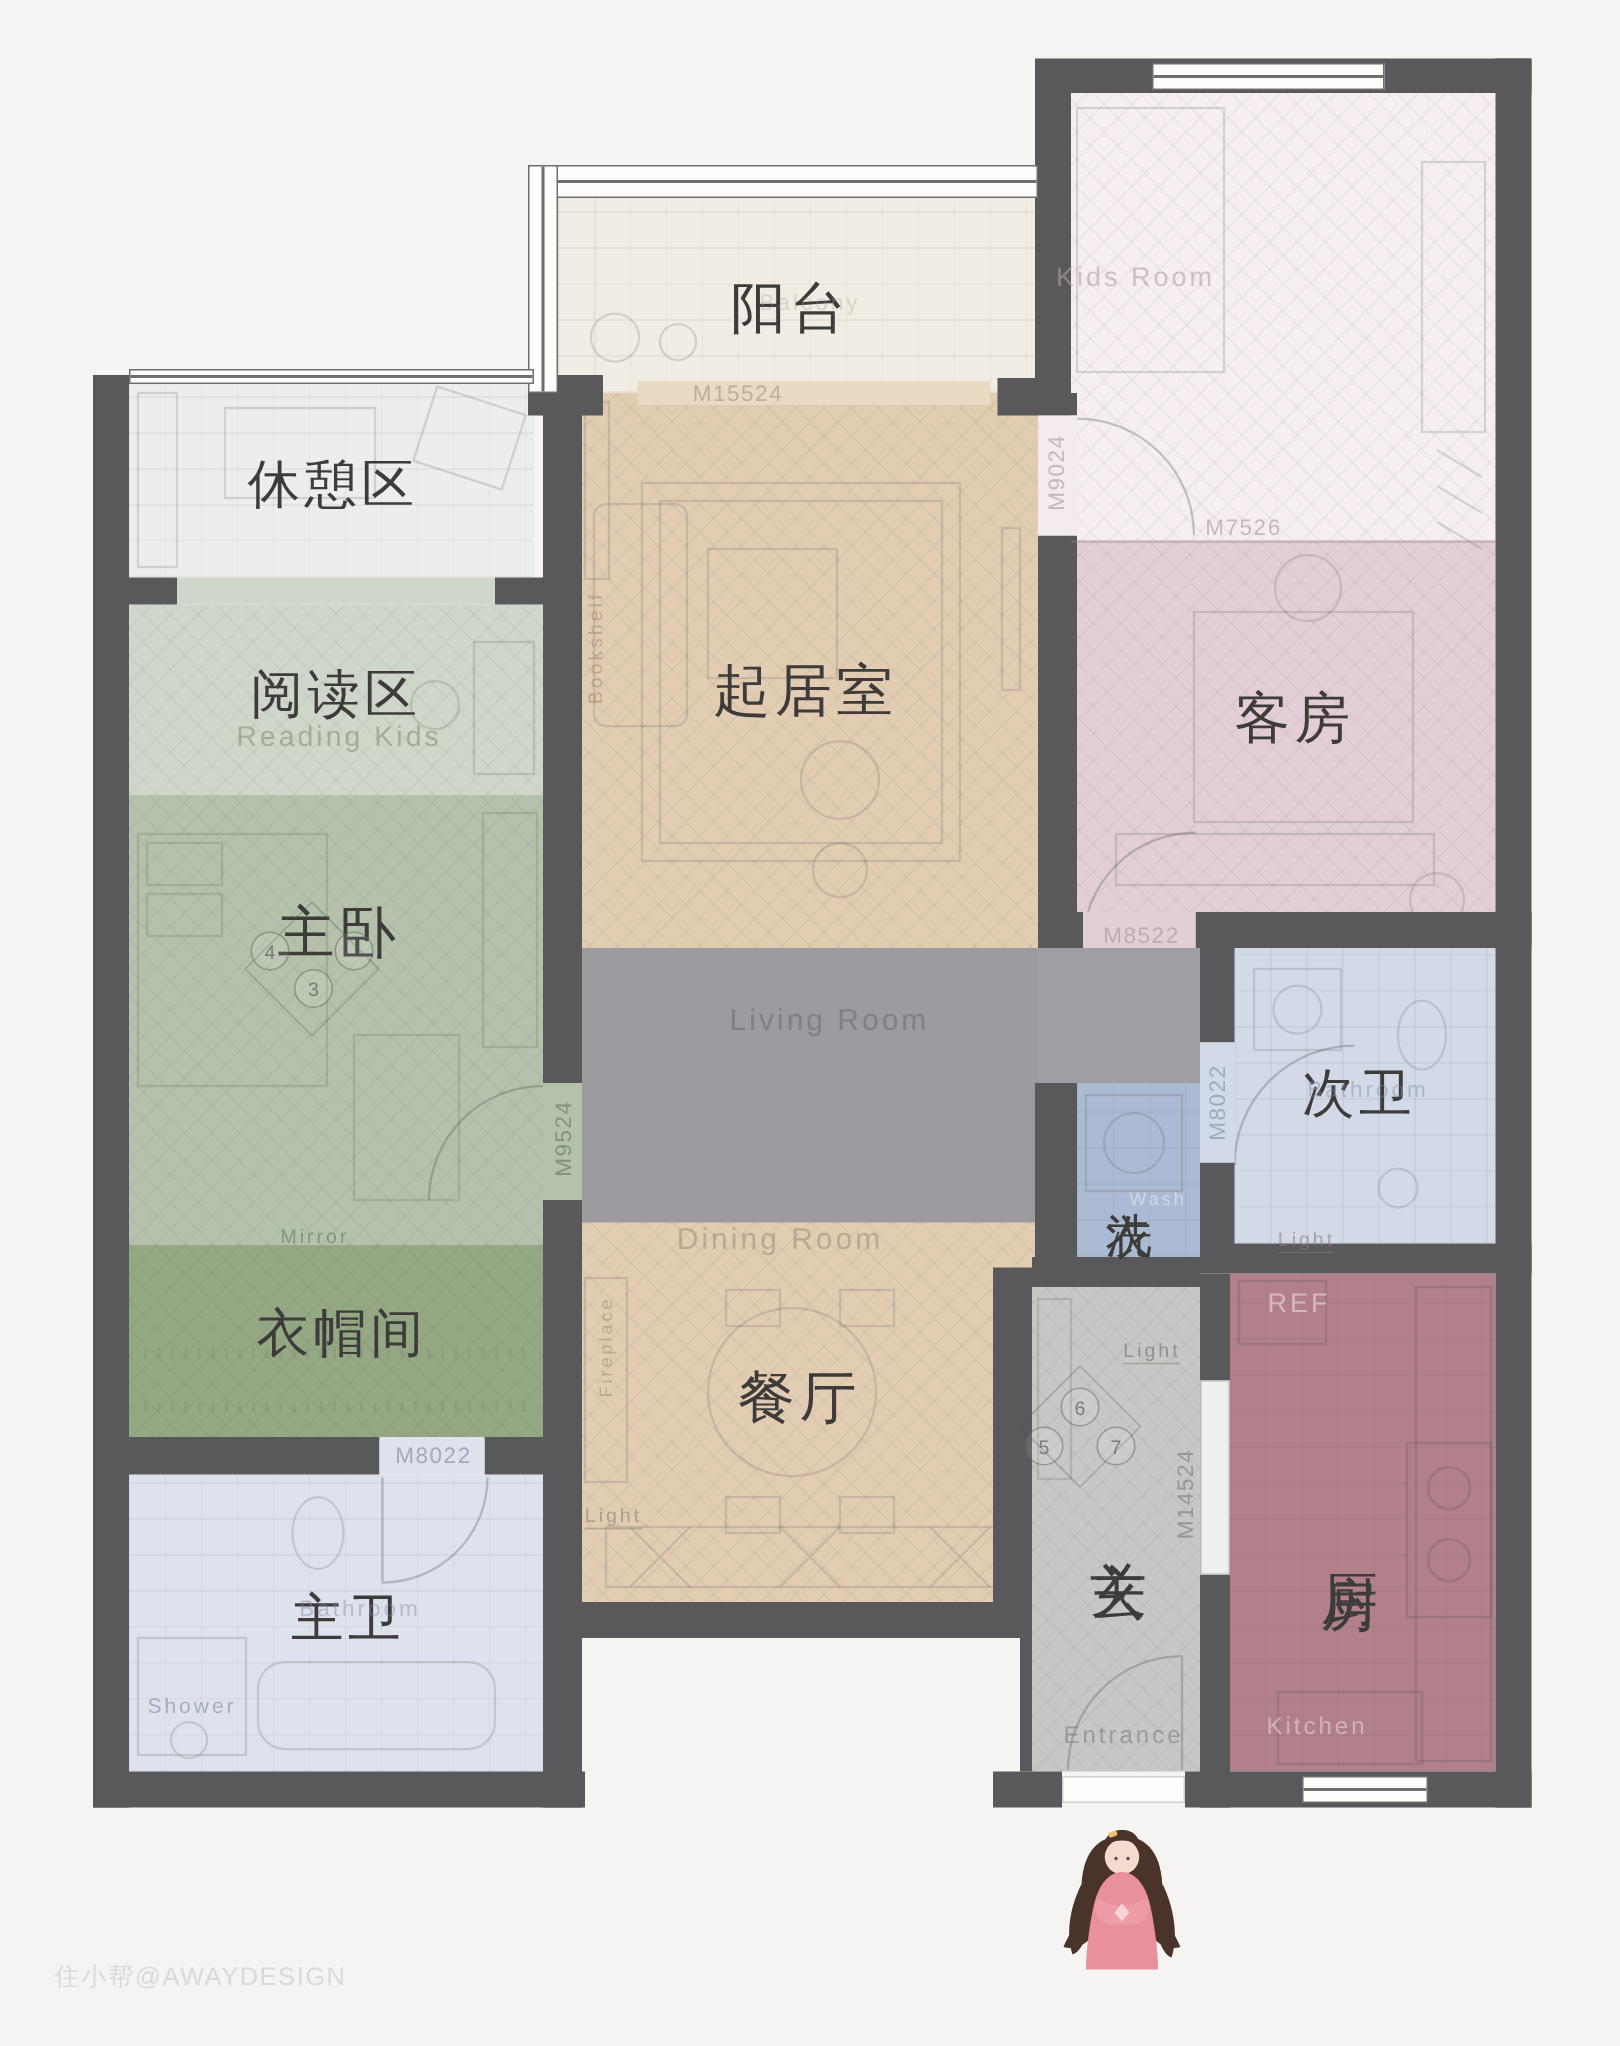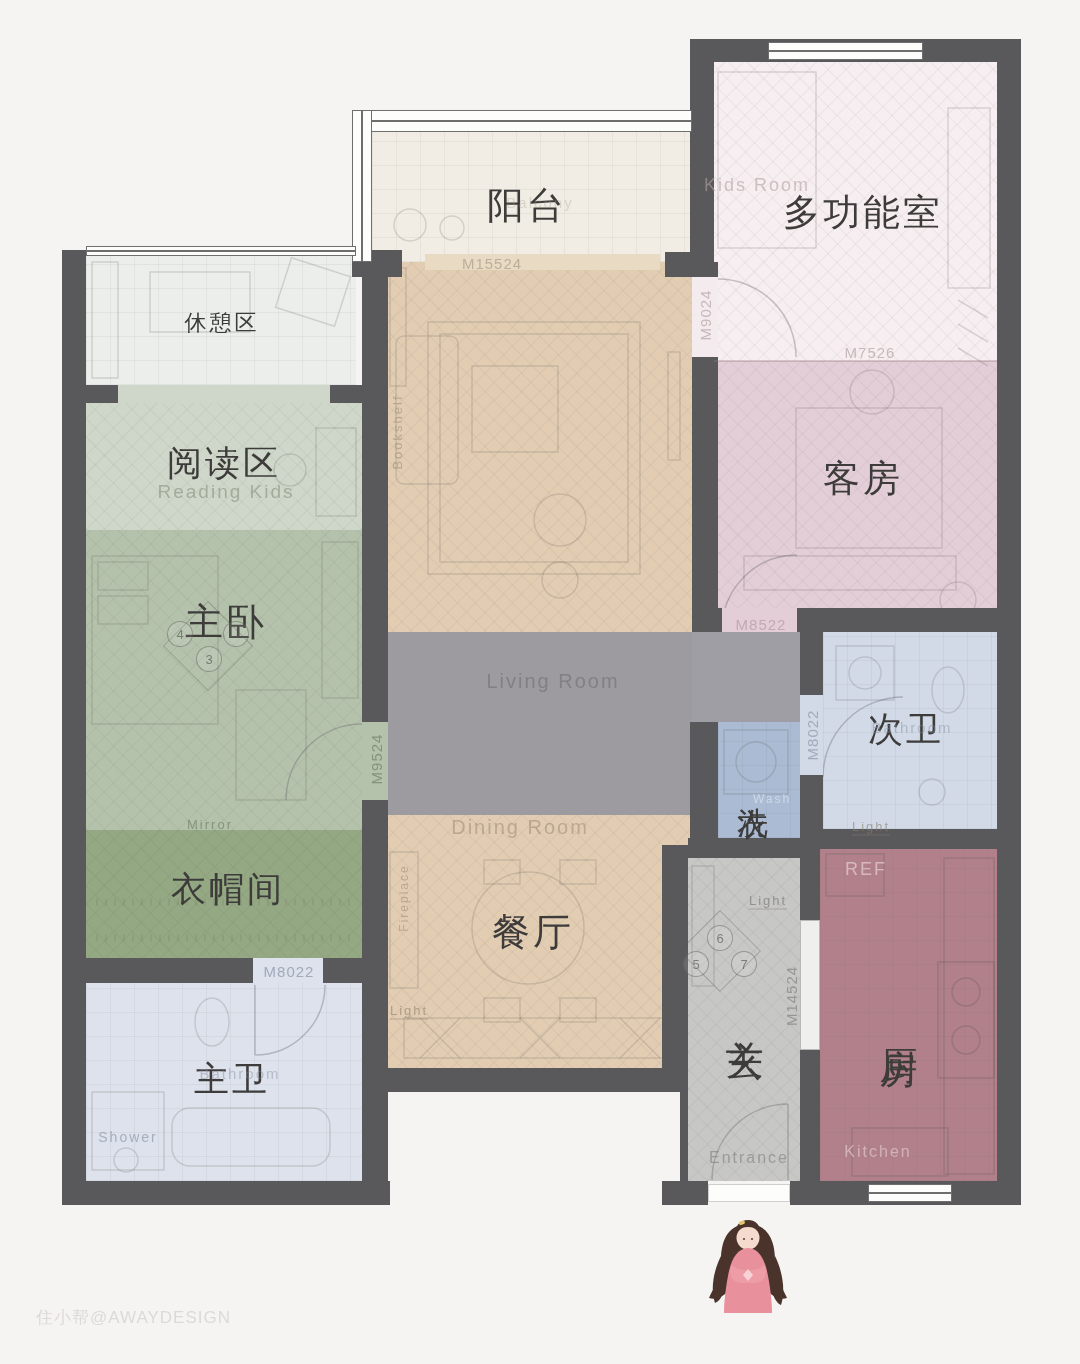--- a/index.html
+++ b/index.html
@@ -178,28 +178,28 @@
   <div class="gap" style="left: 118px; top: 385px; width: 212px; height: 18px; background-color: rgb(207, 215, 202);"></div>
   <div class="thinline" style="left:714px;top:360px;width:283px;height:1.5px"></div>
 
   <div class="win h" style="left:352px;top:110px;width:340px;height:22px"></div>
   <div class="win v" style="left:352px;top:110px;width:20px;height:152px"></div>
   <div class="win h" style="left:768px;top:42px;width:155px;height:18px"></div>
   <div class="win h" style="left:868px;top:1184px;width:84px;height:18px"></div>
   <div class="win h" style="left:86px;top:246px;width:270px;height:10px"></div>
   <div class="gap" style="left:708px;top:1184px;width:82px;height:18px;background:#fdfdfc;border:1px solid #cfcfce;box-sizing:border-box"></div>
 
-  <div class="lbl" style="left:222px;top:323px;font-size:22px">休憩区</div>
+  <div class="lbl" style="left:222px;top:323px;font-size:35px">休憩区</div>
   <div class="lbl" style="left:224px;top:463px;font-size:35px">阅读区</div>
   <div class="lbl" style="left:226px;top:622px;font-size:38px">主卧</div>
   <div class="lbl" style="left:228px;top:889px;font-size:35px">衣帽间</div>
   <div class="lbl" style="left:232px;top:1079px;font-size:35px">主卫</div>
   <div class="lbl" style="left:527px;top:206px;font-size:37px">阳台</div>
+  <div class="lbl" style="left:537px;top:461px;font-size:38px">起居室</div>
   <div class="lbl" style="left:533px;top:932px;font-size:38px">餐厅</div>
-  <div class="lbl" style="left:863px;top:213px;font-size:37px">多功能室</div>
   <div class="lbl" style="left:863px;top:479px;font-size:37px">客房</div>
   <div class="lbl" style="left:906px;top:729px;font-size:35px">次卫</div>
   <div class="lbl vzh" style="left:752px;top:783px;font-size:31px">洗衣</div>
   <div class="lbl vzh" style="left:744px;top:1010px;font-size:38px">玄关</div>
   <div class="lbl vzh" style="left:898px;top:1018px;font-size:38px">厨房</div>
 
   <div class="en" style="left:540px;top:202px;font-size:15px;color:rgba(160,150,135,.30)">Balcony</div>
   <div class="en" style="left:226px;top:492px;font-size:19px;color:rgba(128,138,118,.55)">Reading Kids</div>
   <div class="en" style="left:553px;top:681px;font-size:20px;color:rgba(70,70,78,.32)">Living Room</div>
   <div class="en" style="left:520px;top:827px;font-size:20px;color:rgba(150,132,112,.50)">Dining Room</div>
@@ -213,21 +213,21 @@
   <div class="en" style="left:866px;top:869px;font-size:18px;color:rgba(238,222,222,.60)">REF</div>
   <div class="en" style="left:210px;top:824px;font-size:13px;color:rgba(88,104,82,.50)">Mirror</div>
   <div class="en rot" style="left:397px;top:432px;font-size:13px;color:rgba(150,132,108,.50)">Bookshelf</div>
   <div class="en rot" style="left:404px;top:898px;font-size:12px;color:rgba(150,132,108,.50)">Fireplace</div>
   <div class="en uline" style="left:871px;top:827px;font-size:13px;color:rgba(140,125,108,.60)">Light</div>
   <div class="en uline" style="left:768px;top:901px;font-size:13px;color:rgba(110,110,108,.60)">Light</div>
   <div class="en uline" style="left:409px;top:1011px;font-size:13px;color:rgba(140,125,108,.60)">Light</div>
 
   <div class="code" style="left:492px;top:263px;color:rgba(160,145,125,.60)">M15524</div>
   <div class="code rot" style="left:705px;top:315px;color:rgba(170,150,150,.60)">M9024</div>
-  <div class="code" style="left:870px;top:352px;color:rgba(170,150,150,.60)">M7526</div>
+  <div class="code" style="left:829px;top:352px;color:rgba(170,150,150,.60)">M7526</div>
   <div class="code" style="left:761px;top:624px;color:rgba(175,150,158,.65)">M8522</div>
   <div class="code rot" style="left:812px;top:735px;color:rgba(130,140,160,.60)">M8022</div>
   <div class="code rot" style="left:376px;top:759px;color:rgba(108,122,98,.65)">M9524</div>
   <div class="code" style="left:289px;top:971px;color:rgba(130,140,160,.65)">M8022</div>
   <div class="code rot" style="left:791px;top:996px;color:rgba(118,118,116,.60)">M14524</div>
 
   <div class="dia" style="left:208px;top:646px;width:62px;height:62px"></div>
   <div class="marker" style="left:180px;top:634px">4</div>
   <div class="marker" style="left:209px;top:659px">3</div>
   <div class="marker" style="left:236px;top:634px"></div>

